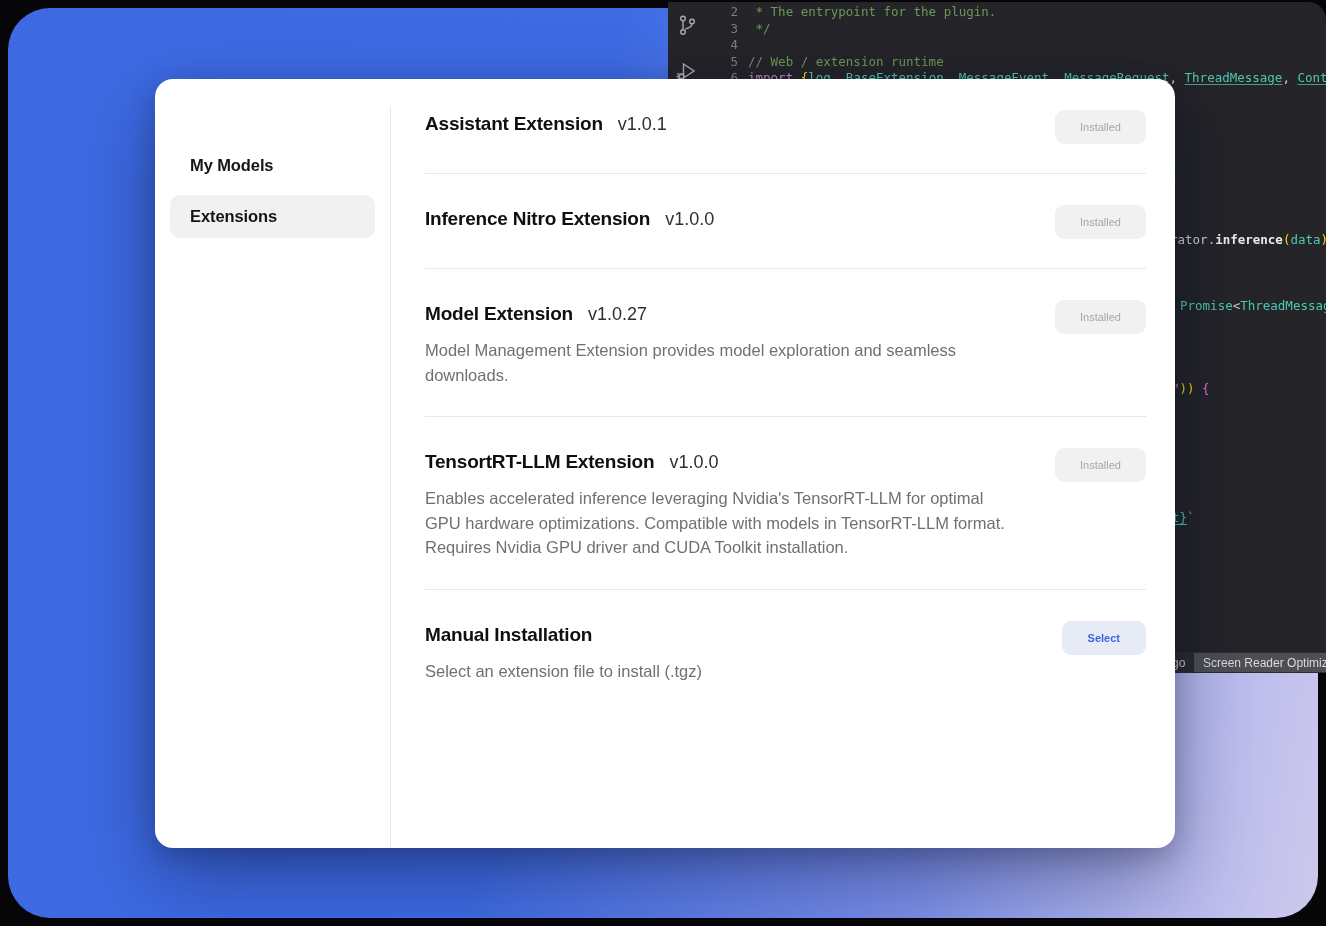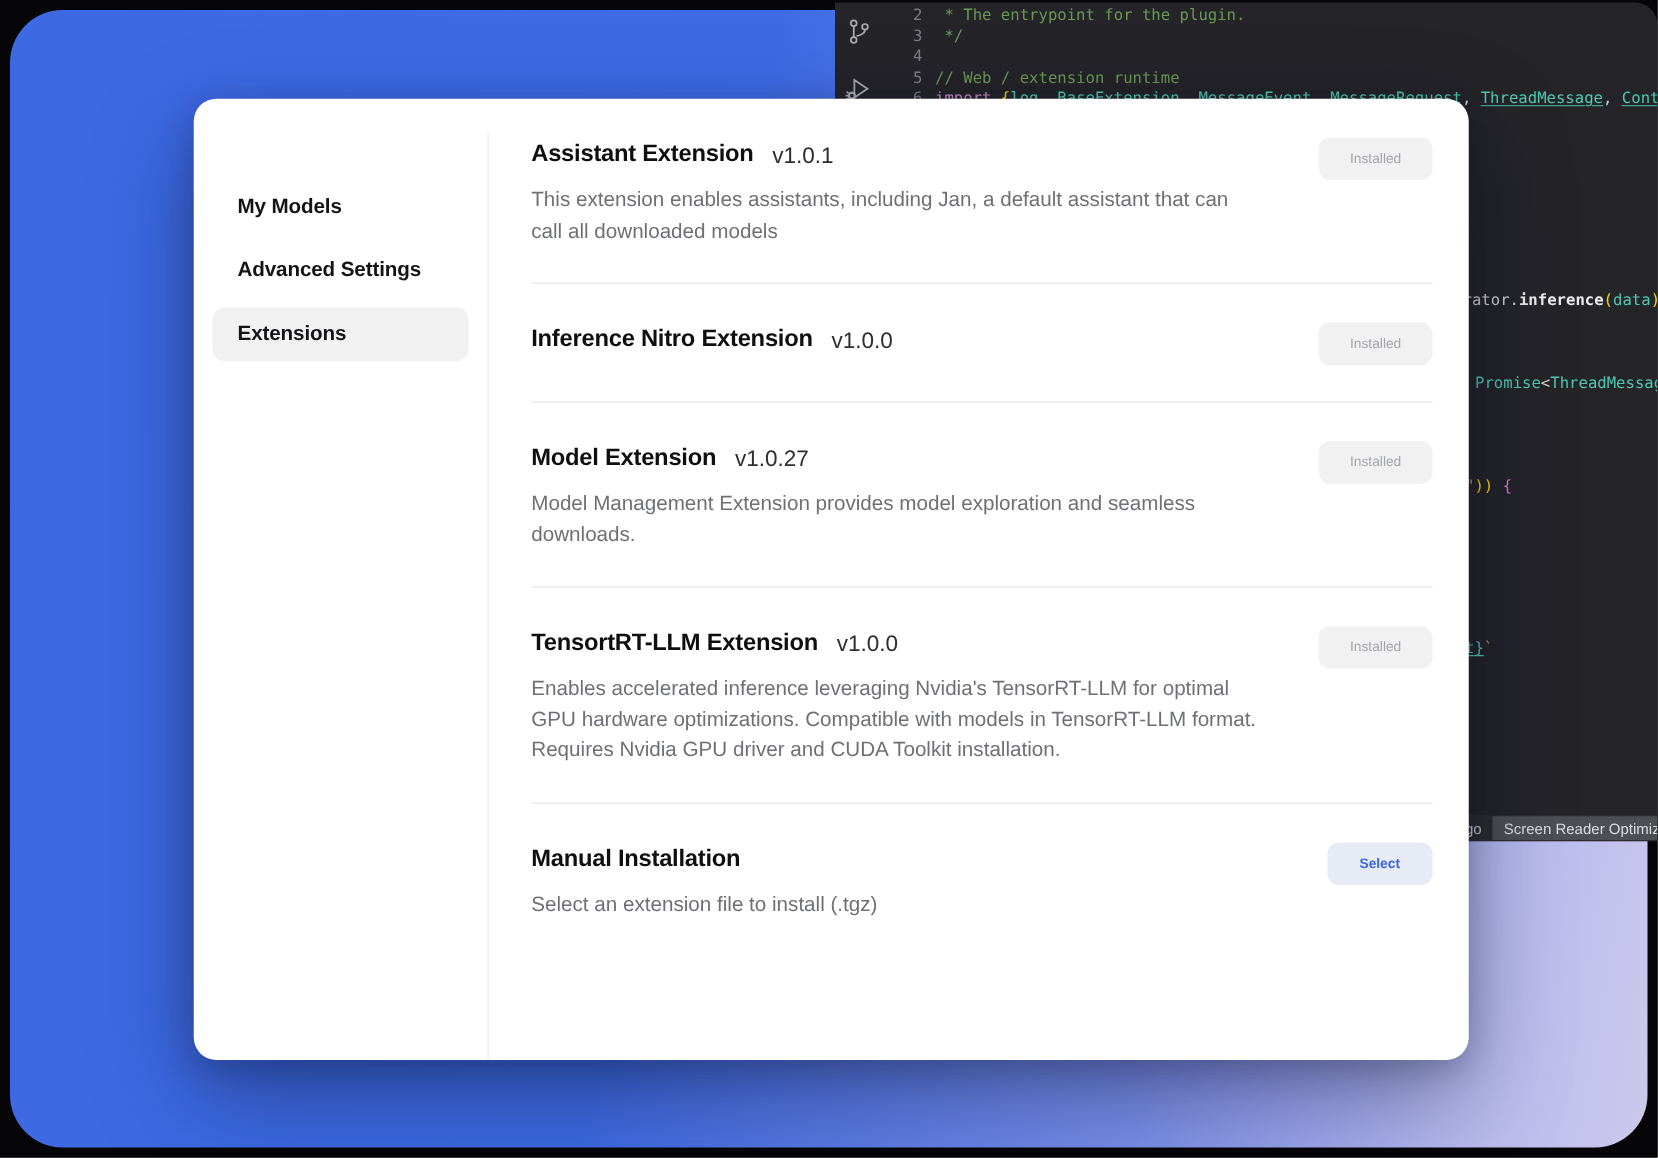--- a/index.html
+++ b/index.html
@@ -106,35 +106,31 @@
       <span class="status-left">go</span>
       <span class="status-tab">Screen Reader Optimized</span>
     </div>
   </div>
 
   <div class="modal">
     <aside class="sidebar" id="sidebar">
         <div class="side-item">
     <span class="side-label">My Models</span>
   </div>
-        <div class="side-item">
-    <span class="side-label">Advanced Settings</span>
-  </div>
         <div class="side-item active">
     <span class="side-label">Extensions</span>
   </div>
       </aside>
     <main class="content" id="ext-list">
         <section class="ext-row">
     <div class="ext-text">
       <div class="ext-title-line">
         <h3 class="ext-name">Assistant Extension</h3>
         <span class="ext-version">v1.0.1</span>
       </div>
-      <p class="ext-desc"><span class="desc-text">This extension enables assistants, including Jan, a default assistant that can call all downloaded models</span><a class="desc-link"></a></p>
     </div>
     <div class="ext-action">
       <button class="ext-btn installed">Installed</button>
     </div>
   </section>
         <section class="ext-row">
     <div class="ext-text">
       <div class="ext-title-line">
         <h3 class="ext-name">Inference Nitro Extension</h3>
         <span class="ext-version">v1.0.0</span>

